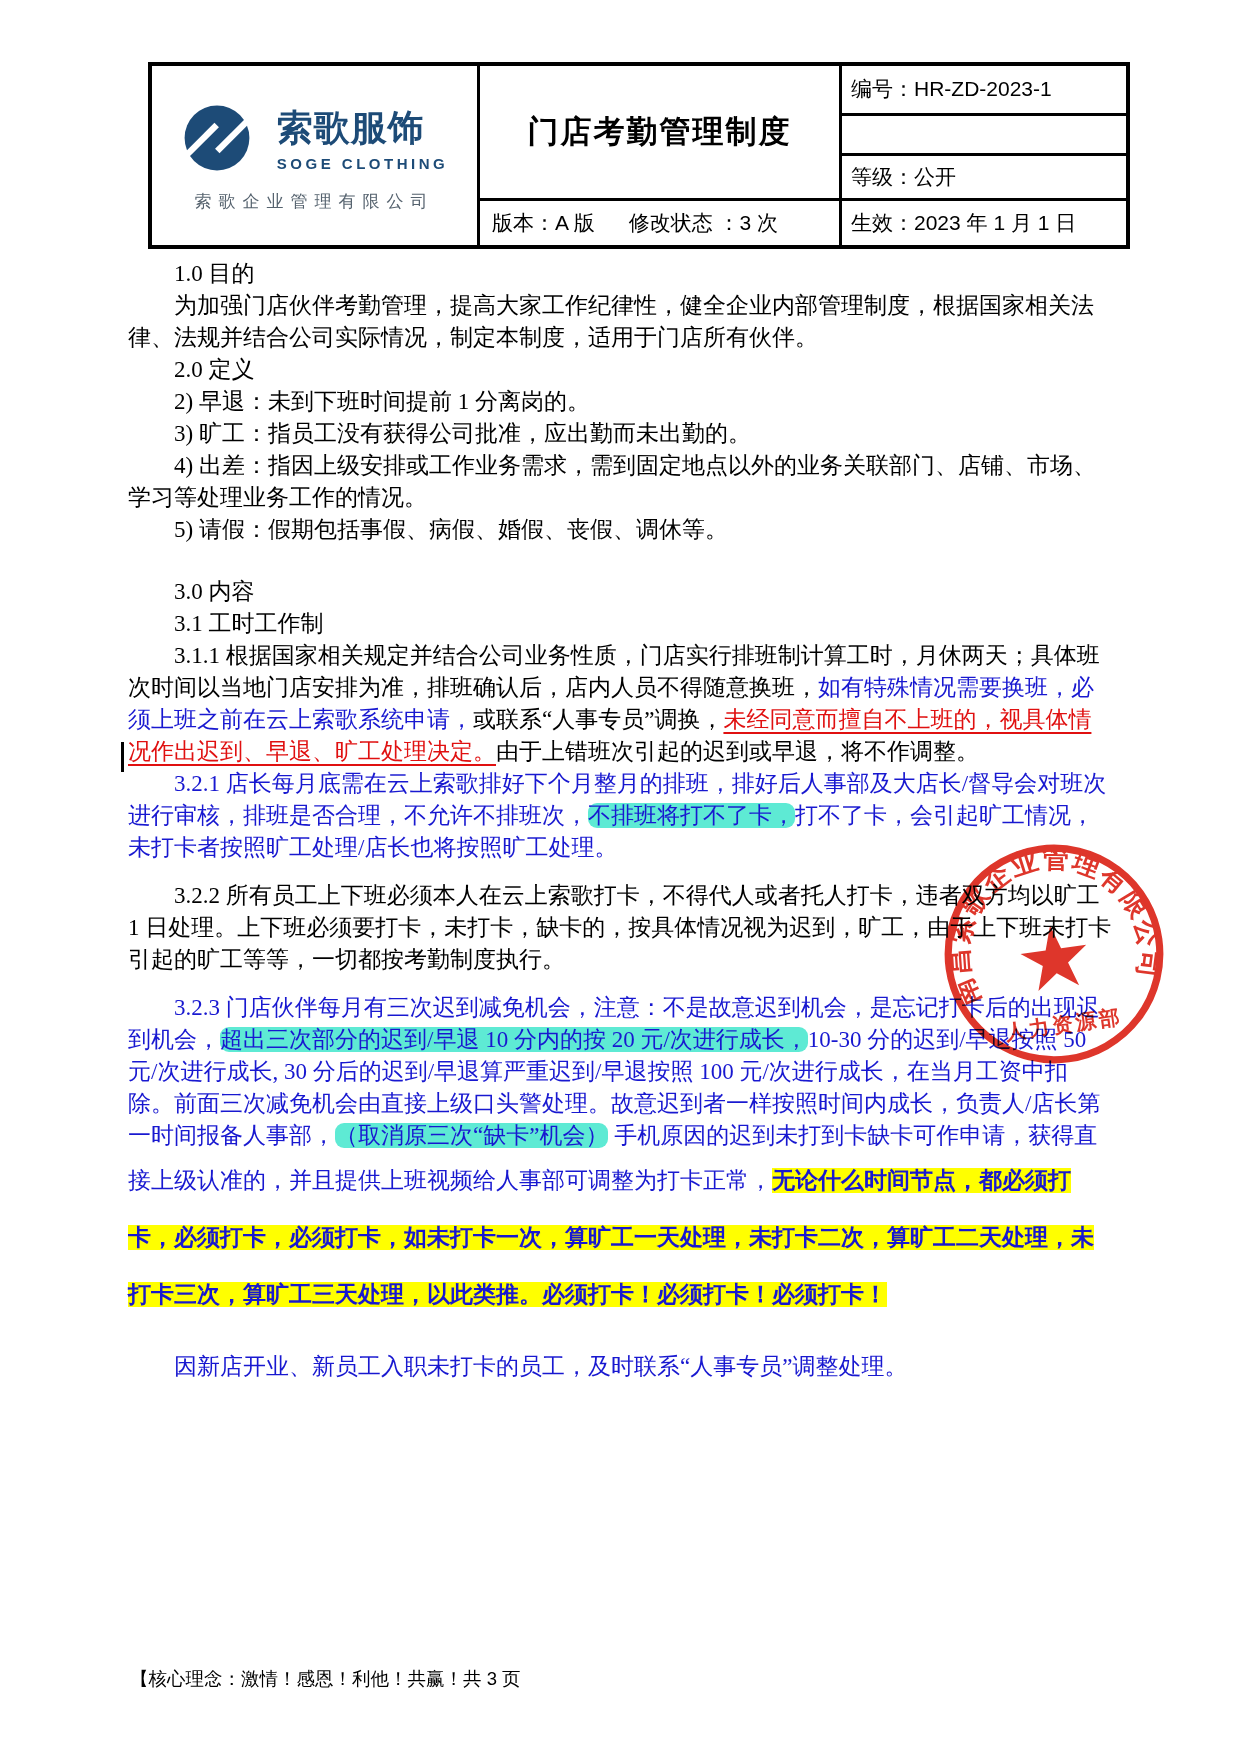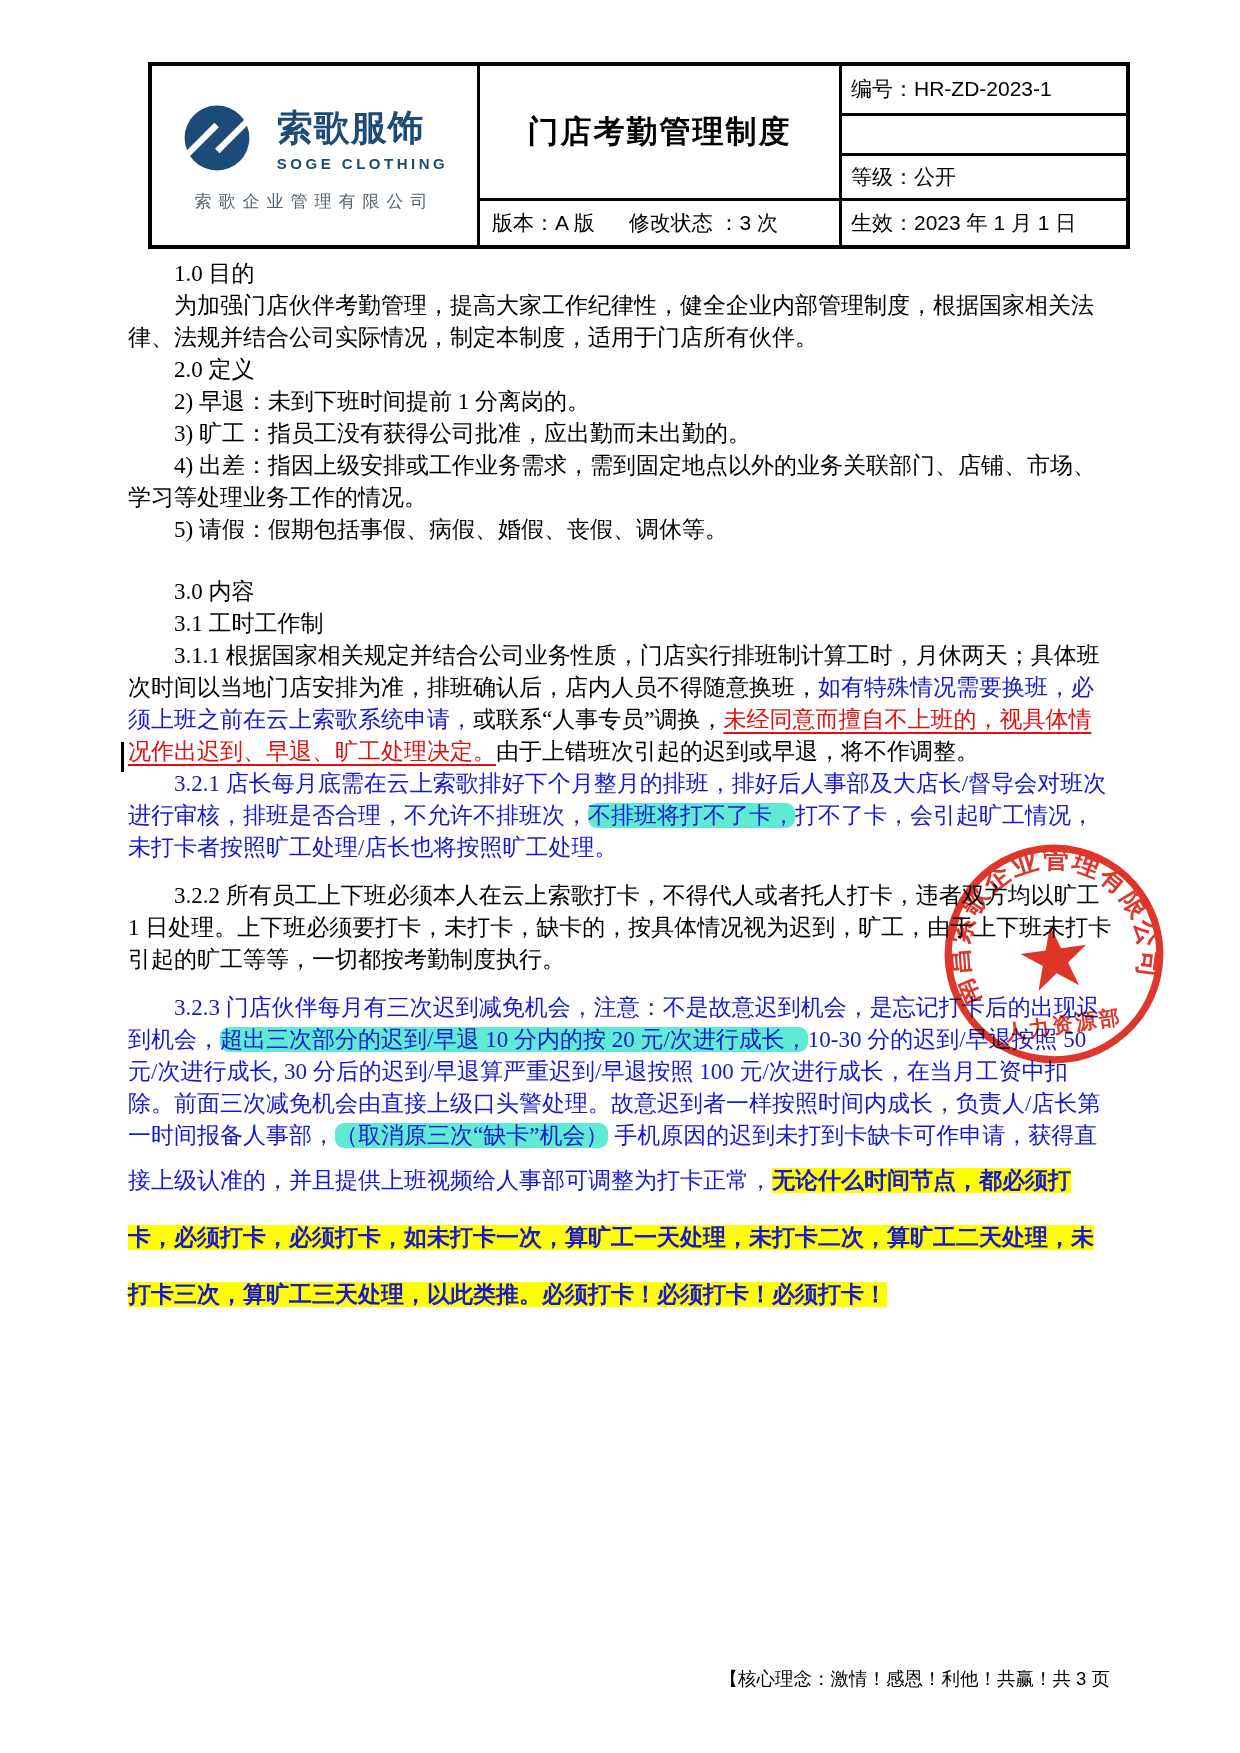--- a/index.html
+++ b/index.html
@@ -38,21 +38,21 @@
   .hl{background:#5eead4;border-radius:9px;}
   .hl-bold{background:#ffff00;font-weight:bold;line-height:57px;}
   .p-last{margin-top:22px;line-height:44px;}
   .changebar{position:absolute;left:121px;top:742px;width:3px;height:30px;background:#000;}
   
   .stamp{position:absolute;left:941px;top:841px;width:226px;height:226px;mix-blend-mode:multiply;opacity:.95;transform:rotate(-8deg);}
   .stamp text,.stamp textPath{font-family:"Liberation Serif","DejaVu Serif",serif;font-weight:bold;}
   
   .footer{
     position:absolute;left:130px;top:1666px;width:980px;
-    display:flex;justify-content:flex-end;align-items:baseline;
+    display:flex;justify-content:flex-start;align-items:baseline;
     font-size:18.5px;font-family:"Liberation Sans","DejaVu Sans",sans-serif;
   }
 </style>
 </head>
 <body>
 
 <div class="page">
 
   <table class="hdr">
     <tbody>
@@ -103,20 +103,21 @@
     <p class="h mt-blank">3.0 内容</p>
     <p class="h">3.1 工时工作制</p>
     <p class="p"><span>3.1.1 根据国家相关规定并结合公司业务性质，门店实行排班制计算工时，月休两天；具体班次时间以当地门店安排为准，排班确认后，店内人员不得随意换班，</span><span class="blue">如有特殊情况需要换班，必须上班之前在云上索歌系统申请，</span><span>或联系“人事专员”调换，</span><span class="red-ul">未经同意而擅自不上班的，视具体情况作出迟到、早退、旷工处理决定。</span><span>由于上错班次引起的迟到或早退，将不作调整。</span></p>
 
     <p class="p p-blue"><span>3.2.1 店长每月底需在云上索歌排好下个月整月的排班，排好后人事部及大店长/督导会对班次进行审核，排班是否合理，不允许不排班次，</span><span class="hl">不排班将打不了卡，</span><span>打不了卡，会引起旷工情况，未打卡者按照旷工处理/店长也将按照旷工处理。</span></p>
 
     <p class="p mt-par">3.2.2 所有员工上下班必须本人在云上索歌打卡，不得代人或者托人打卡，违者双方均以旷工 1 日处理。上下班必须要打卡，未打卡，缺卡的，按具体情况视为迟到，旷工，由于上下班未打卡引起的旷工等等，一切都按考勤制度执行。</p>
 
     <p class="p p-blue mt-par"><span>3.2.3 门店伙伴每月有三次迟到减免机会，注意：不是故意迟到机会，是忘记打卡后的出现迟到机会，</span><span class="hl">超出三次部分的迟到/早退 10 分内的按 20 元/次进行成长，</span><span>10-30 分的迟到/早退按照 50 元/次进行成长, 30 分后的迟到/早退算严重迟到/早退按照 100 元/次进行成长，在当月工资中扣除。前面三次减免机会由直接上级口头警处理。故意迟到者一样按照时间内成长，负责人/店长第一时间报备人事部，</span><span class="hl">（取消原三次“缺卡”机会）</span><span> 手机原因的迟到未打到卡缺卡可作申请，获得直接上级认准的，并且提供上班视频给人事部可调整为打卡正常，</span><span class="hl-bold">无论什么时间节点，都必须打卡，必须打卡，必须打卡，如未打卡一次，算旷工一天处理，未打卡二次，算旷工二天处理，未打卡三次，算旷工三天处理，以此类推。必须打卡！必须打卡！必须打卡！</span></p>
 
+    <p class="p p-blue p-last">因新店开业、新员工入职未打卡的员工，及时联系“人事专员”调整处理。</p>
   </div>
 
   <div class="changebar"></div>
 
   <svg class="stamp" viewBox="0 0 220 220" aria-hidden="true">
     <circle cx="110" cy="110" r="103" fill="none" stroke="#dd2b1f" stroke-width="7"></circle>
     <path id="stampArc" d="M 31.1 138.7 A 84 84 0 1 1 188.9 138.7" fill="none"></path>
     <text font-size="26" fill="#dd2b1f" letter-spacing="2">
       <textPath href="#stampArc" startOffset="50%" text-anchor="middle">南昌索歌企业管理有限公司</textPath>
     </text>

